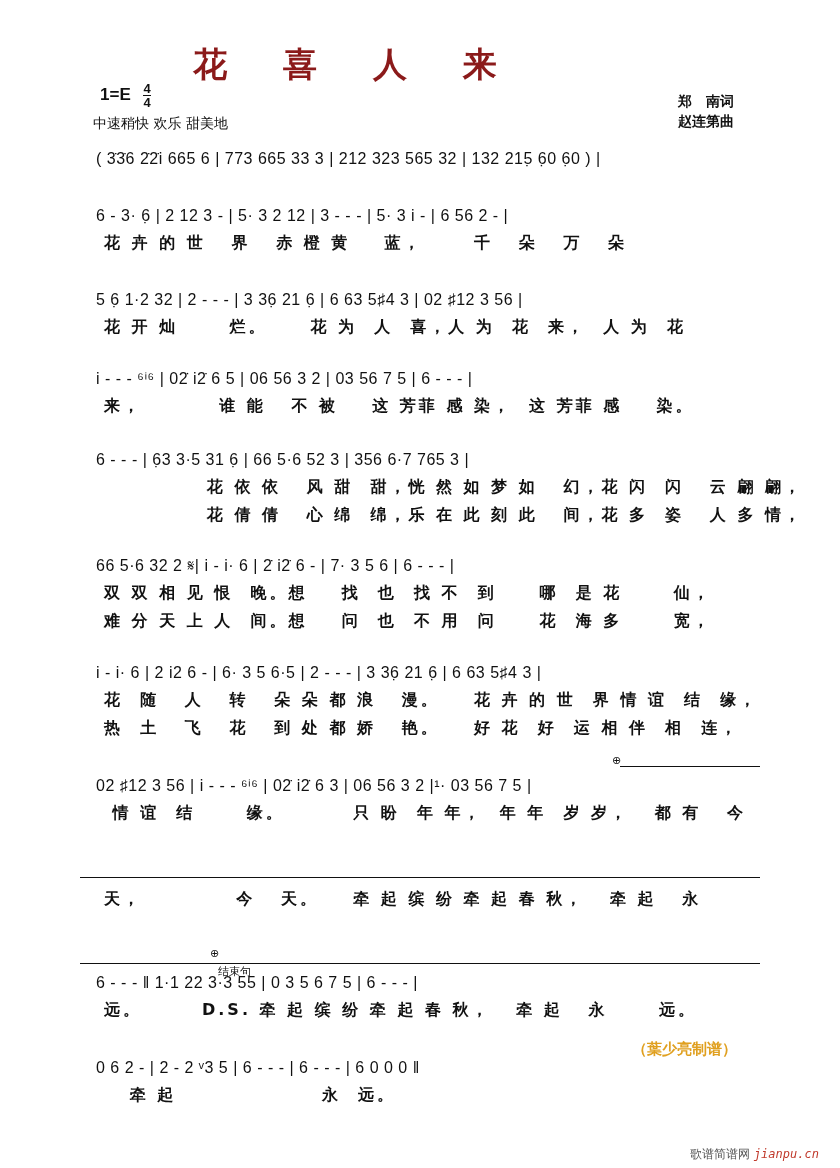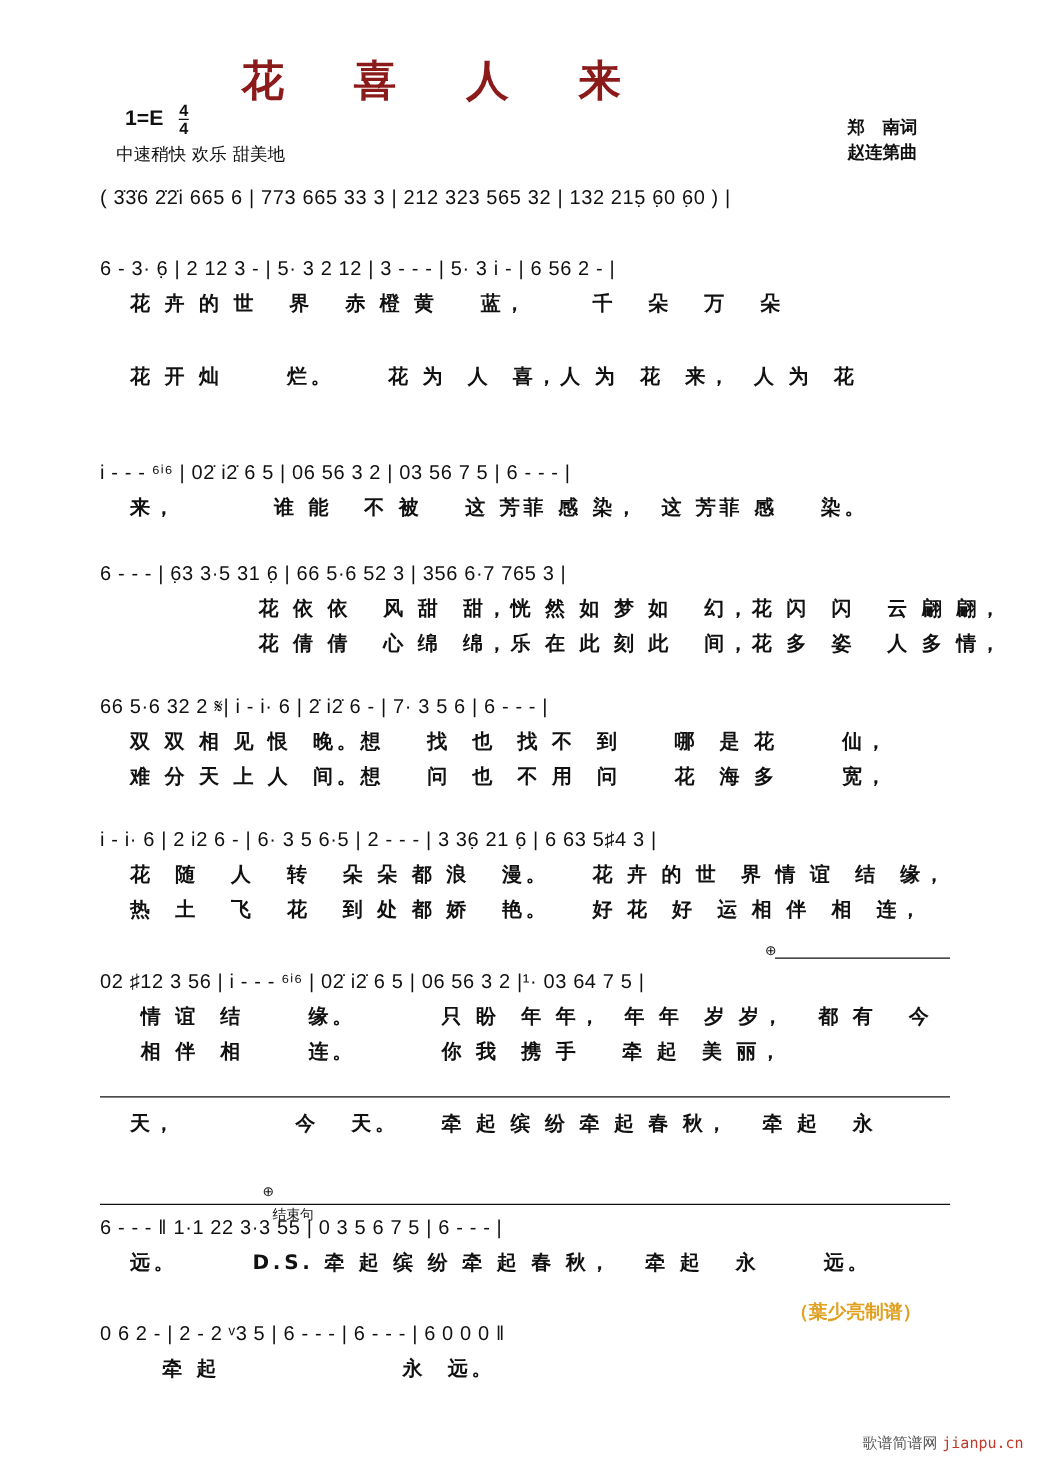--- a/index.html
+++ b/index.html
@@ -9,26 +9,26 @@
            font-size: 34px; color: #8b1a1a; letter-spacing: 22px; font-weight: bold; }
   .key { position: absolute; left: 100px; top: 82px; font-size: 17px; font-weight: bold; font-family: "Liberation Sans", sans-serif; }
   .frac { display: inline-block; vertical-align: middle; text-align: center; font-size: 13px; line-height: 13px; margin-left: 8px; }
   .frac span { display: block; }
   .frac span.num { border-bottom: 1px solid #111; }
   .tempo { position: absolute; left: 93px; top: 115px; font-size: 14px; }
   .credit { position: absolute; left: 678px; font-size: 14px; font-weight: bold; }
   .credit.l1 { top: 93px; }
   .credit.l2 { top: 113px; }
   .row { position: absolute; left: 80px; width: 680px; }
-  .notes { font-family: "Liberation Sans", sans-serif; font-size: 16px; white-space: pre; height: 26px; line-height: 26px; letter-spacing: 0.5px; }
+  .notes { font-family: "Liberation Sans", sans-serif; font-size: 16px; white-space: pre; height: 26px; line-height: 26px; letter-spacing: 0.5px; margin-left: 16px; }
   .lyric { font-size: 16px; font-weight: bold; white-space: pre; height: 28px; line-height: 28px; letter-spacing: 3px; margin-left: 24px; }
   .line-bar { position: absolute; height: 1px; background: #111; }
   .credit-note { position: absolute; left: 632px; top: 1040px; font-size: 15px; color: #e0a020; font-weight: bold; }
   .watermark { position: absolute; left: 690px; top: 1146px; font-size: 12px; color: #555; }
-  .watermark .dom { color: #c0392b; font-family: "DejaVu Sans Mono", monospace; }
+  .watermark .dom { color: #c0392b; font-family: "DejaVu Sans Mono", monospace; font-style: italic; }
   .marker { position: absolute; font-size: 11px; }
 </style>
 </head>
 <body>
 
 <div class="title">花 喜 人 来</div>
 
 <div class="key">
   <span>1=E</span>
   <span class="frac">
@@ -43,20 +43,21 @@
 <div class="row" style="top:146px">
   <div class="notes">( 3̇3̇6 2̇2̇i 665 6 | 773 665 33 3 | 212 323 565 32 | 132 215̣ 6̣0 6̣0 ) |</div>
 </div>
 
 <div class="row" style="top:203px">
   <div class="notes">6 - 3· 6̣ | 2 12 3 - | 5· 3 2 12 | 3 - - - | 5· 3 i - | 6 56 2 - |</div>
   <div class="lyric">花 卉 的 世   界   赤 橙 黄    蓝，      千   朵   万   朵</div>
 </div>
 
 <div class="row" style="top:287px">
+  <div class="notes">5 6̣ 1·2 32 | 2 - - - | 3 36̣ 21 6̣ | 6 63 5♯4 3 | 02 ♯12 3 56 |</div>
   <div class="lyric">花 开 灿      烂。     花 为  人  喜，人 为  花  来，  人 为  花</div>
 </div>
 
 <div class="row" style="top:366px">
   <div class="notes">i - - - ⁶ⁱ⁶ | 02̇ i2̇ 6 5 | 06 56 3 2 | 03 56 7 5 | 6 - - - |</div>
   <div class="lyric">来，         谁 能   不 被    这 芳菲 感 染，  这 芳菲 感    染。</div>
 </div>
 
 <div class="row" style="top:447px">
   <div class="notes">6 - - - | 6̣3 3·5 31 6̣ | 66 5·6 52 3 | 356 6·7 765 3 |</div>
@@ -72,23 +73,22 @@
 
 <div class="row" style="top:660px">
   <div class="notes">i - i· 6 | 2 i2 6 - | 6· 3 5 6·5 | 2 - - - | 3 36̣ 21 6̣ | 6 63 5♯4 3 |</div>
   <div class="lyric">花  随   人   转   朵 朵 都 浪   漫。    花 卉 的 世  界 情 谊  结  缘，</div>
   <div class="lyric">热  土   飞   花   到 处 都 娇   艳。    好 花  好  运 相 伴  相  连，</div>
 </div>
 
 <div class="line-bar" style="left:620px; top:766px; width:140px;"></div>
 <div class="marker" style="left:612px; top:754px;">⊕</div>
 <div class="row" style="top:773px">
-  <div class="notes">02 ♯12 3 56 | i - - - ⁶ⁱ⁶ | 02̇ i2̇ 6 5 | 06 56 3 2 |¹· 03 64 7 5 |</div>
+  <div class="notes">02 ♯12 3 56 | i - - - ⁶ⁱ⁶ | 02̇ i2̇ 6 3 | 06 56 3 2 |¹· 03 56 7 5 |</div>
   <div class="lyric"> 情 谊  结      缘。        只 盼  年 年，  年 年  岁 岁，   都 有   今</div>
-  <div class="lyric"> 相 伴  相      连。        你 我  携 手    牵 起  美 丽，</div>
 </div>
 
 <div class="line-bar" style="left:80px; top:877px; width:680px;"></div>
 <div class="row" style="top:885px">
   <div class="lyric">天，           今   天。    牵 起 缤 纷 牵 起 春 秋，   牵 起   永</div>
 </div>
 
 <div class="line-bar" style="left:80px; top:963px; width:680px;"></div>
 <div class="marker" style="left:210px; top:947px;">⊕</div>
 <div class="marker" style="left:218px; top:964px;">结束句</div>

